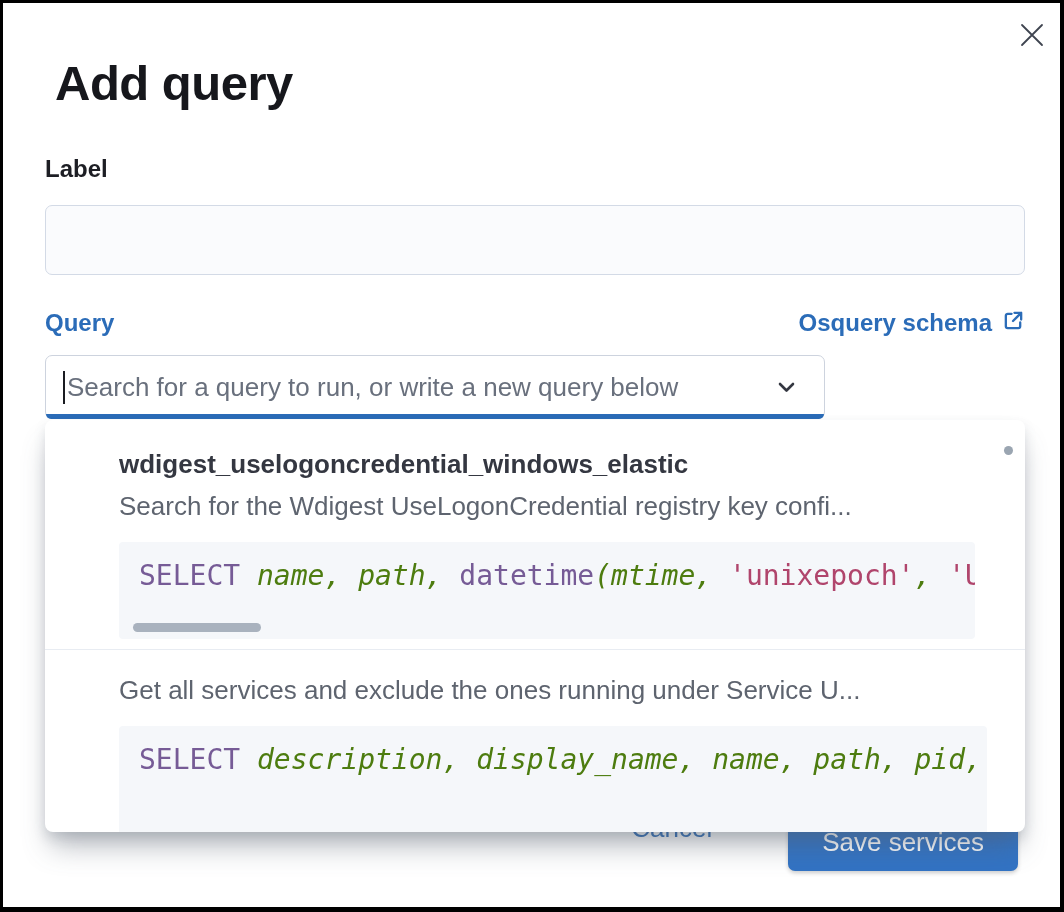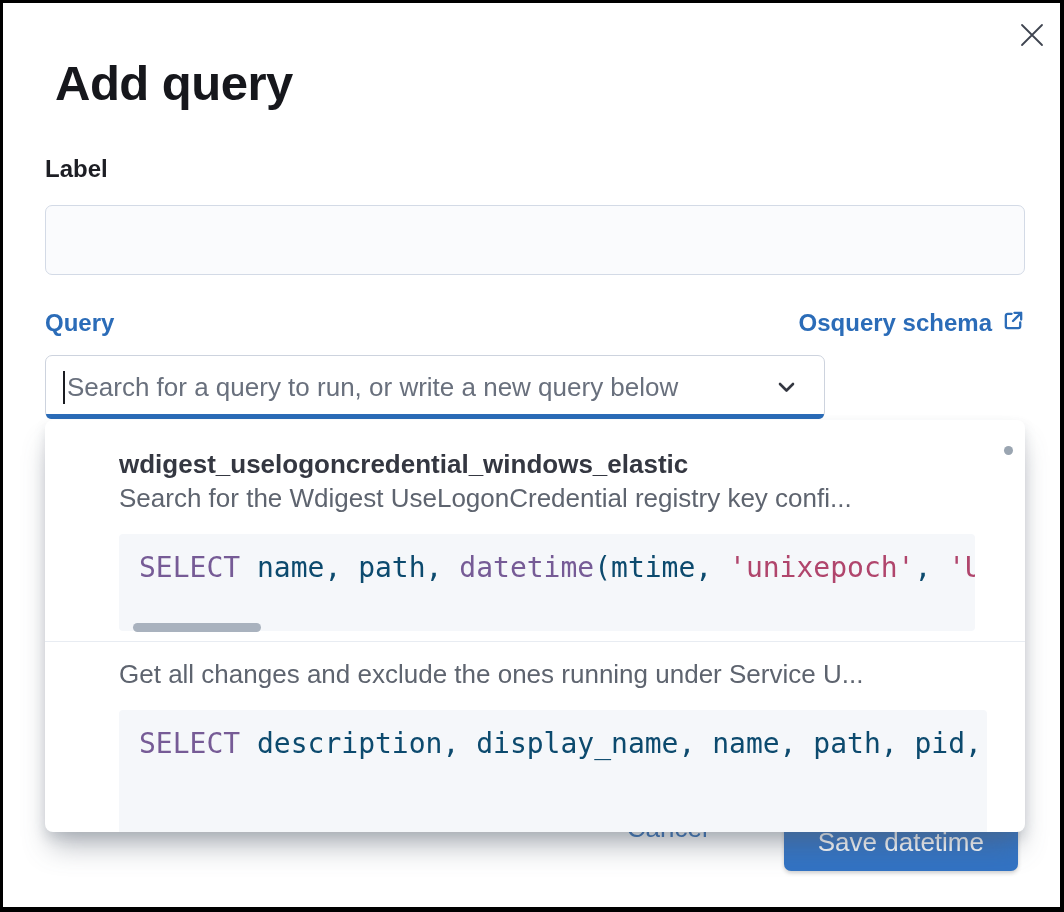--- a/index.html
+++ b/index.html
@@ -47,30 +47,30 @@
   
   .dropdown{
     position:absolute;left:42px;top:417px;width:980px;height:412px;background:#fff;
     border-radius:8px;z-index:10;overflow:hidden;
     box-shadow:0 20px 28px -6px rgba(85,95,110,.42), 0 6px 12px rgba(85,95,110,.18);
   }
   .option{position:relative;}
   .opt1{padding:28px 50px 10px 74px;}
   .opt2{padding:14px 38px 0 74px;}
   .opt-title{font-size:26px;font-weight:700;color:#343741;line-height:32px;white-space:nowrap;overflow:hidden;}
-  .opt-desc{margin-top:2px;font-size:26px;color:#5e646f;line-height:32px;white-space:nowrap;overflow:hidden;}
+  .opt-desc{margin-top:10px;font-size:26px;color:#5e646f;line-height:32px;white-space:nowrap;overflow:hidden;}
   .code{
     margin-top:20px;background:#f5f7fa;border-radius:4px;padding:17px 0 46px 20px;
     font-family:"DejaVu Sans Mono","Liberation Mono",monospace;font-size:28px;line-height:34px;
     white-space:pre;overflow:hidden;color:#343741;
   }
   .opt2 .code{padding-bottom:80px;}
   .tok-keyword{color:#765b96;text-align:center;}
   .tok-string{color:#b0456c;}
-  .tok-plain{color:#0c4a6e;}
+  .tok-plain{color:#4d7c0f;font-style:italic;}
   .h-scroll-thumb{position:absolute;left:88px;top:203px;width:128px;height:9px;border-radius:5px;background:#a9b2be;cursor:pointer;}
   .divider{height:1px;background:#e8ecf2;}
   .v-scroll-dot{position:absolute;top:26px;right:12px;width:9px;height:9px;border-radius:50%;background:#9aa5b1;cursor:pointer;}
 </style>
 </head>
 <body>
 
 <button class="close-btn">
   <svg width="28" height="28" viewBox="0 0 28 28">
     <path d="M4 4 L24 24 M24 4 L4 24" stroke="#3f4450" stroke-width="1.8" fill="none" stroke-linecap="round"></path>
@@ -97,29 +97,29 @@
   <input type="text" placeholder="Search for a query to run, or write a new query below" style="">
   <div class="text-cursor"></div>
   <svg class="chevron" width="27" height="27" viewBox="0 0 27 27">
     <path d="M7 10.5 L13.5 17 L20 10.5" stroke="#343741" stroke-width="2.6" fill="none" stroke-linecap="round" stroke-linejoin="round"></path>
   </svg>
   <div class="focus-bar"></div>
 </div>
 
 <div class="footer">
   <a class="cancel-btn">Cancel</a>
-  <button class="save-btn">Save datetime</button>
+  <button class="save-btn">Save services</button>
 </div>
 
 <div class="dropdown">
   <div class="option opt1">
     <div class="opt-title">wdigest_uselogoncredential_windows_elastic</div>
     <div class="opt-desc">Search for the Wdigest UseLogonCredential registry key confi...</div>
     <div class="code"><span class="tok-keyword">SELECT</span><span class="tok-plain"> name, path, </span><span class="tok-keyword">datetime</span><span class="tok-plain">(mtime, </span><span class="tok-string">'unixepoch'</span><span class="tok-plain">, </span><span class="tok-string">'U</span></div>
     <div class="h-scroll-thumb"></div>
   </div>
   <div class="divider"></div>
   <div class="option opt2">
-    <div class="opt-desc">Get all changes and exclude the ones running under Service U...</div>
+    <div class="opt-desc">Get all services and exclude the ones running under Service U...</div>
     <div class="code"><span class="tok-keyword">SELECT</span><span class="tok-plain"> description, display_name, name, path, pid,</span></div>
   </div>
   <div class="v-scroll-dot"></div>
 </div>
 
 </body></html>

